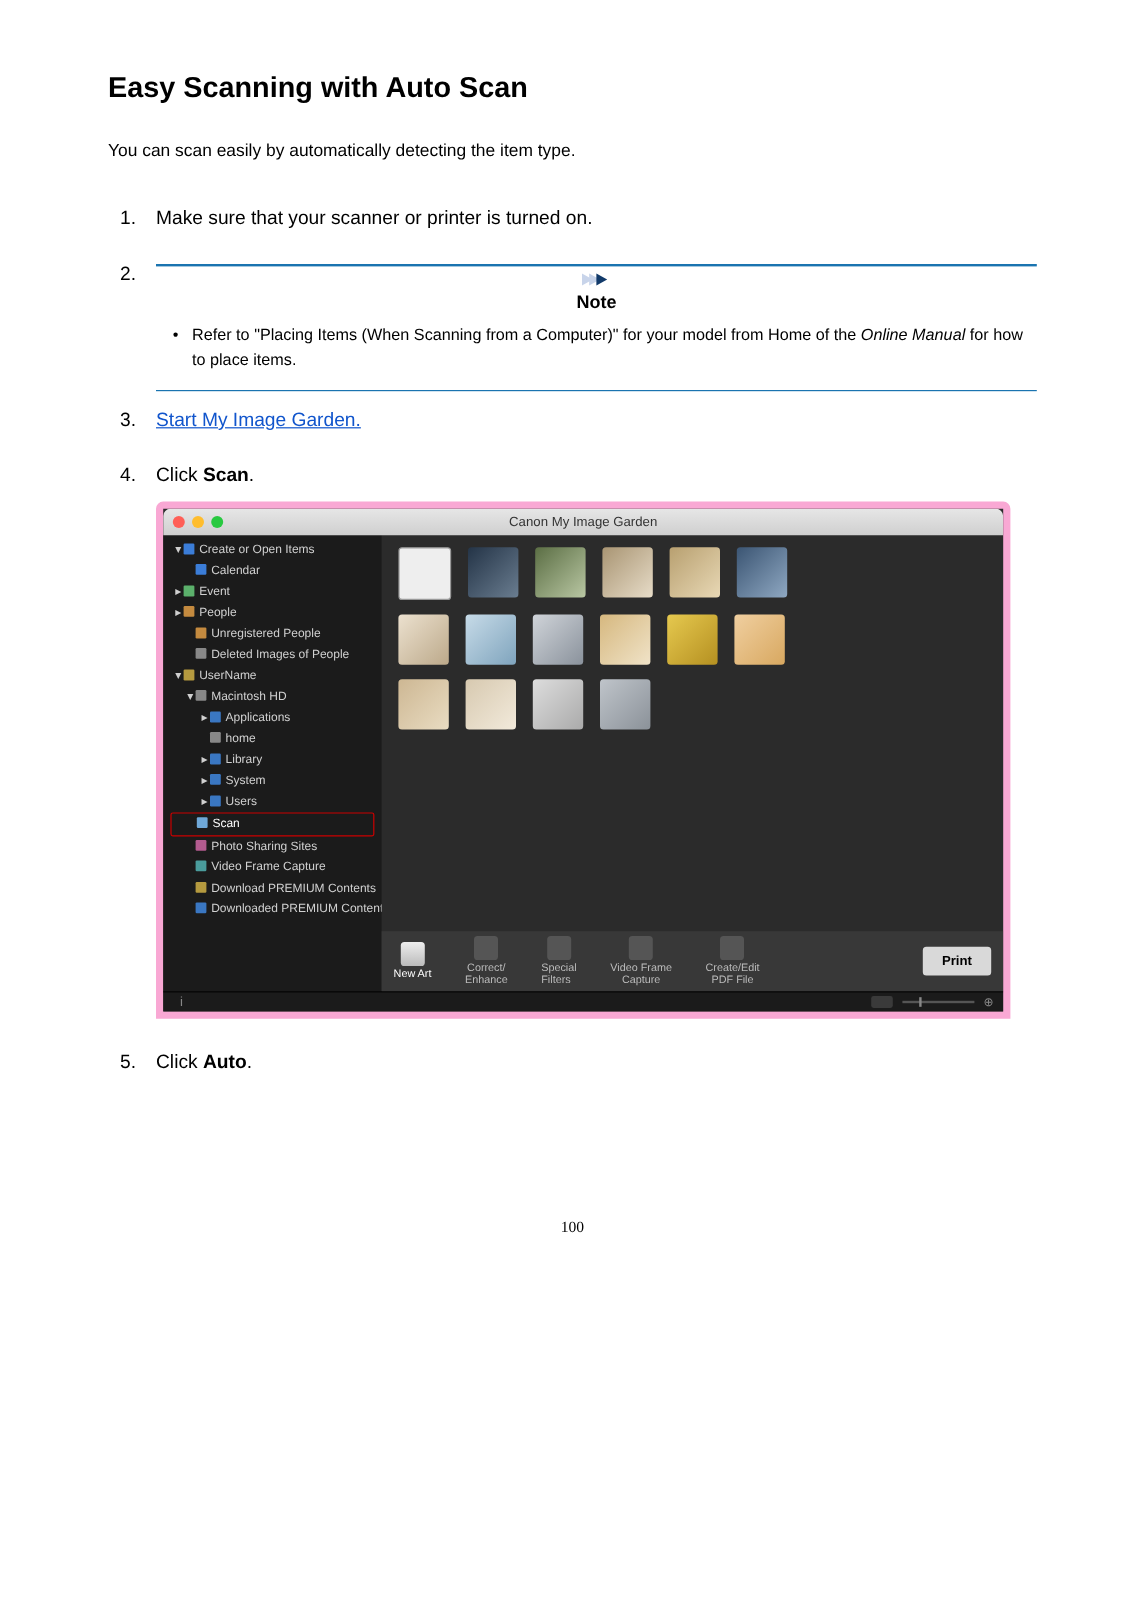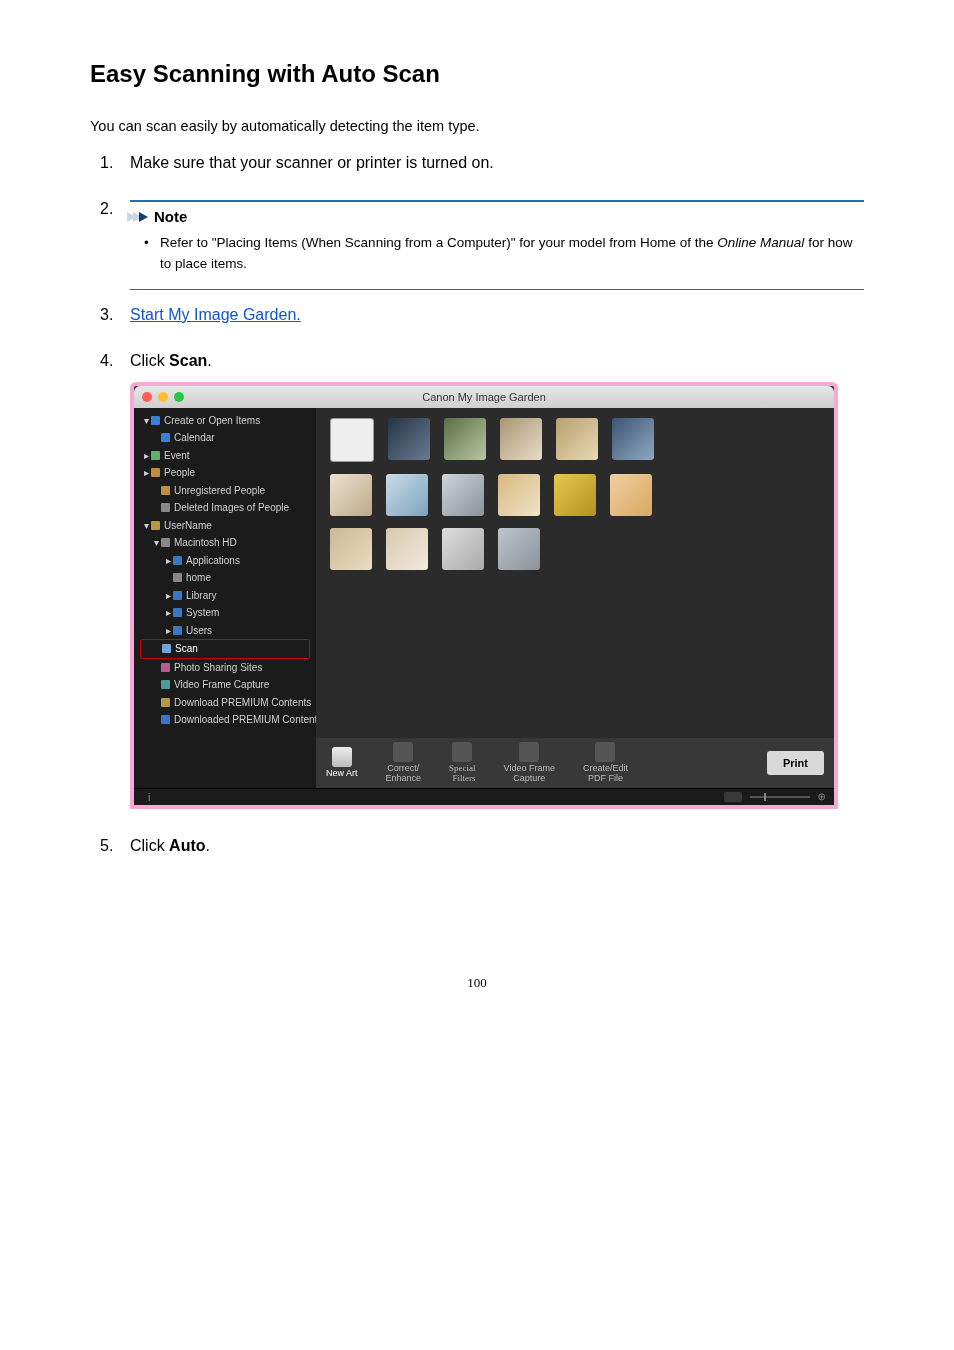--- a/index.html
+++ b/index.html
@@ -1,30 +1,30 @@
 <!DOCTYPE html>
 <html><head>
   <meta charset="utf-8">
   <style>
     body { margin:0; font-family: Arial, Helvetica, sans-serif; background:#fff; color:#000; width:954px; }
     .page { padding:60px 90px 40px 90px; }
     .page-title { font-size:24px; font-weight:bold; margin-bottom:30px; }
-    .intro { font-size:14.5px; margin-bottom:20px; }
+    .intro { font-size:14.5px; margin-bottom:40px; }
     .olist { list-style:none; padding:0; margin:0; }
     .olist > li { font-size:16px; margin-bottom:28px; padding-left:40px; position:relative; }
     .olist > li > .num { position:absolute; left:10px; top:0; }
     .olist .step-text { display:inline; }
     .note-box { border-top:2px solid #1a74b0; border-bottom:1px solid #1a74b0; margin:24px 0 0 0; }
-    .note-head { display:flex; align-items:center; gap:6px; padding:6px 0 8px 0; font-weight:bold; font-size:15px; }
+    .note-head { display:flex; align-items:center; gap:6px; padding:6px 0 8px 0; font-weight:bold; font-size:15px;flex-direction:column; }
     .note-body { font-size:13.5px; padding:0 0 14px 30px; position:relative; line-height:1.55; }
     .note-body::before { content:"•"; position:absolute; left:14px; top:0; }
     .link { color:#1155cc; }
     .bold { font-weight:bold; }
     .italic { font-style:italic; }
-    .screenshot { width:700px; margin:12px 0 22px 0; border-radius:6px 6px 0 0; overflow:hidden; border:4px solid #f9a8d4; background:#2b2b2b; }
+    .screenshot { width:700px; margin:12px 0 22px 0; border-radius:6px 6px 0 0; overflow:hidden; border:6px solid #f9a8d4; background:#2b2b2b; }
     
     .mac-bar { height:22px; background:linear-gradient(#e6e6e6,#cfcfcf); display:flex; align-items:center; padding-left:8px; gap:6px; position:relative; border-radius:6px 6px 0 0; }
     .tl { width:10px; height:10px; border-radius:50%; display:inline-block; }
     .mac-bar .close-dot { background:#ff5f57; }
     .mac-bar .min-dot { background:#ffbd2e; }
     .mac-bar .max-dot { background:#28c940; }
     .mac-title { position:absolute; left:0; right:0; text-align:center; font-size:11px; color:#333; }
     .ss-body { display:flex; height:380px; color:#d0d0d0;border-radius:20px; }
     .sidebar { width:170px; background:#1b1b1b; font-size:10px; padding:4px 6px 4px 6px; line-height:1.55; overflow:hidden; }
     .sb-item { white-space:nowrap; padding:1px 2px 1px 4px; position:relative; }
@@ -163,21 +163,21 @@
                   <div class="action-icon" style="background: linear-gradient(rgb(238, 238, 238), rgb(187, 187, 187)); border-radius: 3px;"></div>
                   <div style="white-space: pre; text-align: center; line-height: 1.1;">New Art</div>
                 </div>
                 <div class="action-btn">
                   <div class="action-icon" style="background: rgb(85, 85, 85); border-radius: 3px;"></div>
                   <div style="white-space: pre; text-align: center; line-height: 1.1;">Correct/
 Enhance</div>
                 </div>
                 <div class="action-btn">
                   <div class="action-icon" style="background: rgb(85, 85, 85); border-radius: 3px;"></div>
-                  <div style="white-space: pre; text-align: right; line-height: 1.1; font-family: Liberation Serif, serif;">Special
+                  <div style="white-space: pre; text-align: left; line-height: 1.1;">Special
 Filters</div>
                 </div>
                 <div class="action-btn">
                   <div class="action-icon" style="background: rgb(85, 85, 85); border-radius: 3px;"></div>
                   <div style="white-space: pre; text-align: center; line-height: 1.1;">Video Frame
 Capture</div>
                 </div>
                 <div class="action-btn">
                   <div class="action-icon" style="background: rgb(85, 85, 85); border-radius: 3px;"></div>
                   <div style="white-space: pre; text-align: center; line-height: 1.1;">Create/Edit

